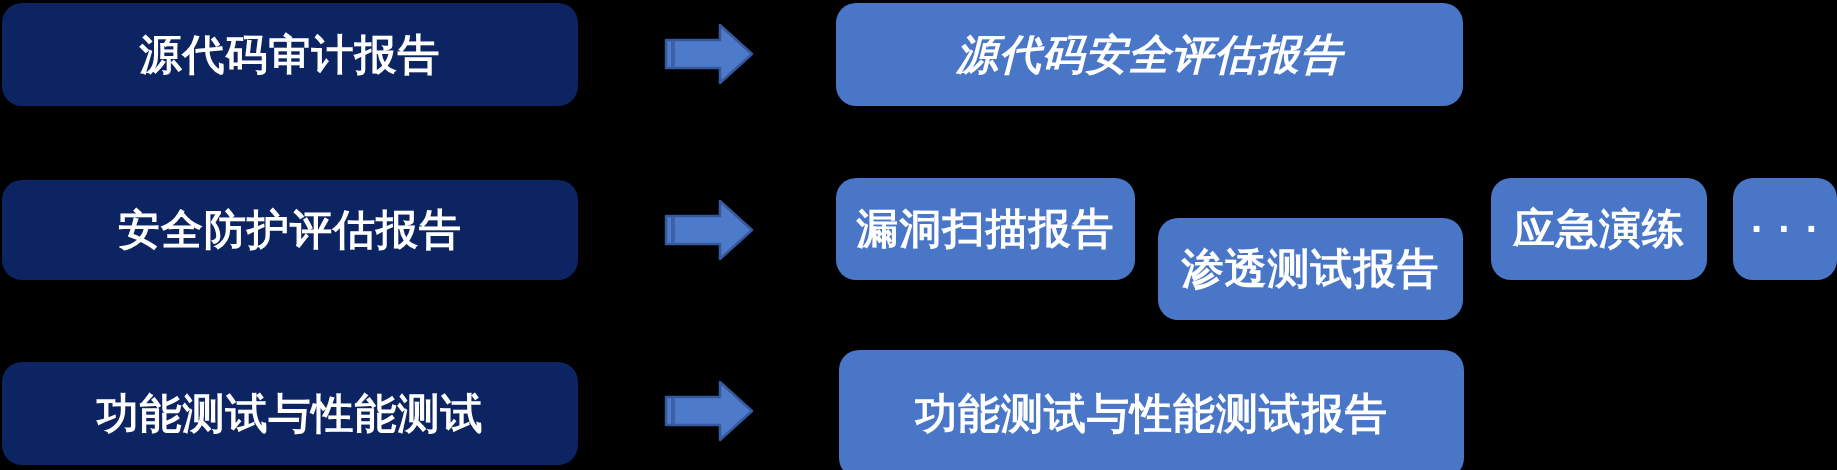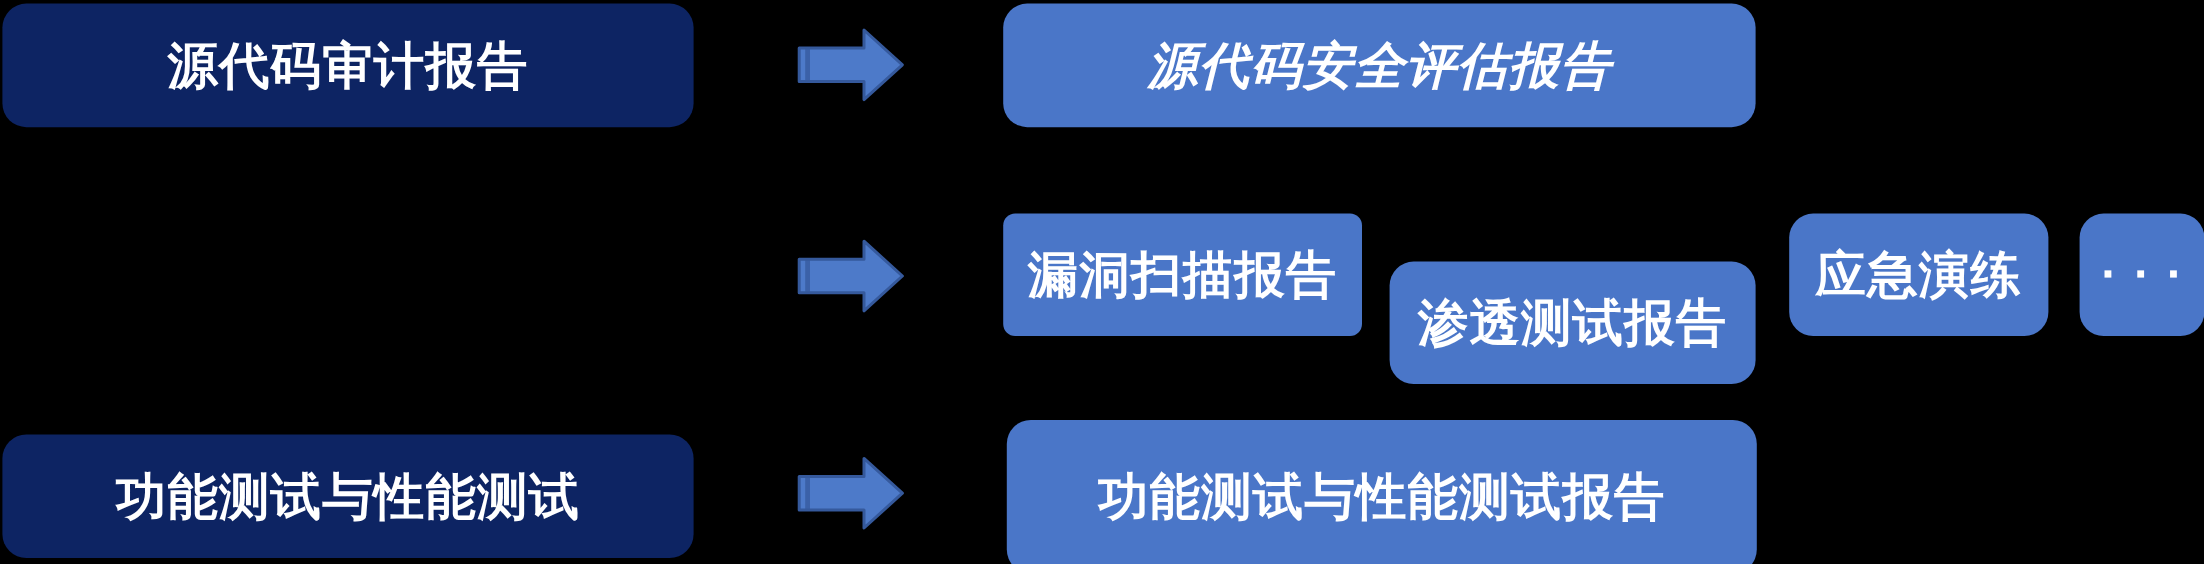--- a/index.html
+++ b/index.html
@@ -60,21 +60,21 @@
     letter-spacing:14px;
     padding-left:14px;
   }
   
   .r1-src{ left:2px;    top:3px;   width:576px; height:103px; }
   .r1-arrow{ left:664px; top:23px; }
   .r1-out{ left:836px;  top:3px;   width:627px; height:103px;font-style:italic; }
 
   .r2-src{ left:2px;    top:180px; width:576px; height:100px; }
   .r2-arrow{ left:664px; top:199px; }
-  .r2-out1{ left:836px; top:178px; width:299px; height:102px;border-radius:10px; }
+  .r2-out1{ left:836px; top:178px; width:299px; height:102px; }
   .r2-out2{ left:1158px; top:178px; width:305px; height:102px;margin-top:40px; }
   .r2-out3{ left:1491px; top:178px; width:216px; height:102px;justify-content:center; }
   .r2-out4{ left:1733px; top:178px; width:104px; height:102px; }
 
   .r3-src{ left:2px;    top:362px; width:576px; height:103px; }
   .r3-arrow{ left:664px; top:380px; }
   .r3-out{ left:839px;  top:350px; width:625px; height:128px; }
 </style>
 </head>
 <body>
@@ -85,20 +85,23 @@
     <span>源代码审计报告</span>
   </div>
   <svg class="arrow r1-arrow" viewBox="0 0 90 62">
     <polygon points="2,17 56,17 56,2 88,31 56,60 56,45 2,45"></polygon>
     <rect x="7" y="17" width="4" height="28"></rect>
   </svg>
   <div class="box out r1-out">
     <span>源代码安全评估报告</span>
   </div>
 
+  <div class="box src r2-src">
+    <span>安全防护评估报告</span>
+  </div>
   <svg class="arrow r2-arrow" viewBox="0 0 90 62">
     <polygon points="2,17 56,17 56,2 88,31 56,60 56,45 2,45"></polygon>
     <rect x="7" y="17" width="4" height="28"></rect>
   </svg>
   <div class="box out r2-out1">
     <span>漏洞扫描报告</span>
   </div>
   <div class="box out r2-out2">
     <span>渗透测试报告</span>
   </div>

